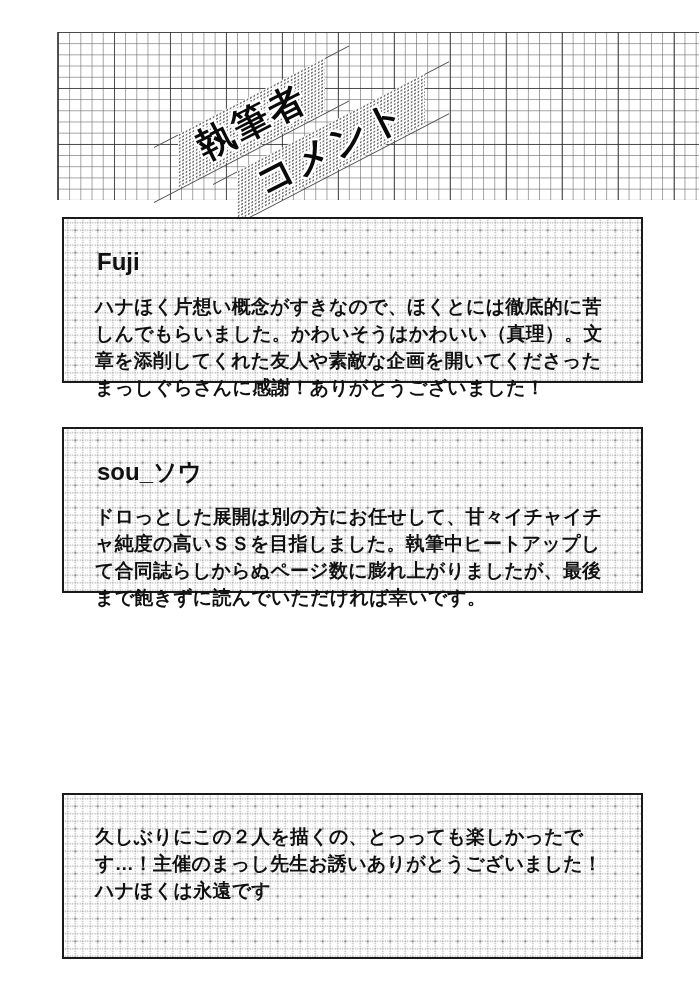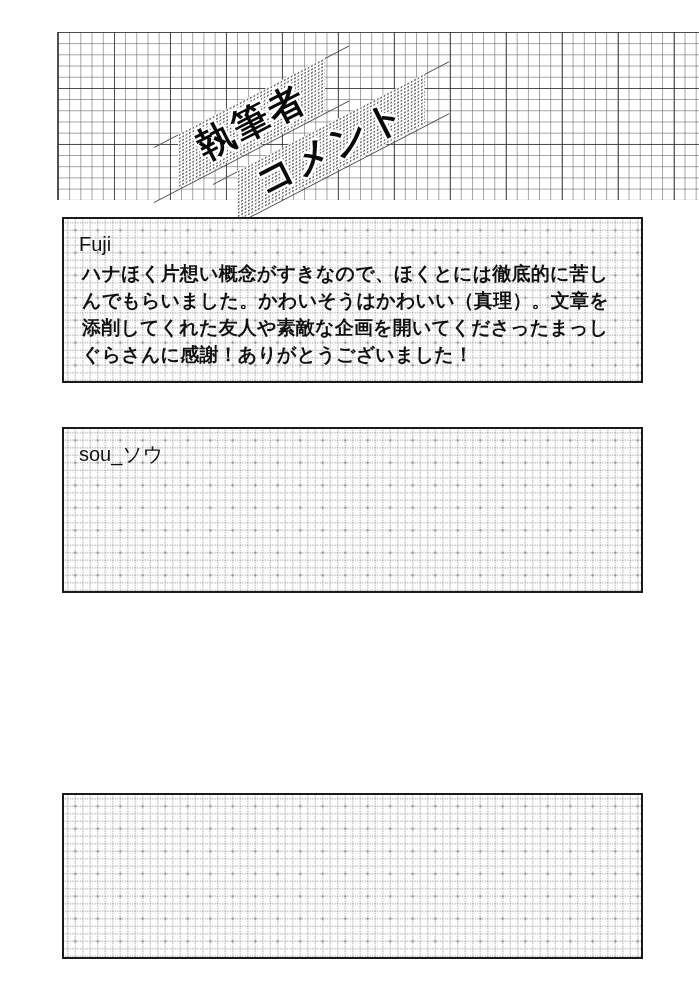--- a/index.html
+++ b/index.html
@@ -68,24 +68,24 @@
       radial-gradient(circle, rgba(140,140,140,.55) .75px, transparent 1px),
       radial-gradient(circle, rgba(140,140,140,.55) .75px, transparent 1px);
     background-size:22.5px 22.5px,7.5px 2.5px,2.5px 7.5px;
     padding:12px 15px 0 15px;
   }
   .box-1{top:217px;}
   .box-2{top:427px;}
   .box-3{top:598px;}
   .box-4{top:793px;}
   .author{
-    font-size:20px;font-weight:normal;line-height:26px;margin:0;
+    font-size:24px;font-weight:bold;line-height:26px;margin:18px;
   }
   .comment-text{
-    font-size:19px;font-weight:bold;line-height:27px;margin:3px;
+    font-size:19px;font-weight:bold;line-height:27px;margin:16px;
     letter-spacing:0.2px;
   }
 </style>
 </head>
 <body>
 
 <div class="page">
 
   <div class="header-grid">
     <div class="banner-edges edges-1"></div>
@@ -96,19 +96,21 @@
     <div class="banner-text comment">コメント</div>
   </div>
 
   <div class="comment-box box-1">
     <p class="author">Fuji</p>
     <p class="comment-text">ハナほく片想い概念がすきなので、ほくとには徹底的に苦しんでもらいました。かわいそうはかわいい（真理）。文章を添削してくれた友人や素敵な企画を開いてくださったまっしぐらさんに感謝！ありがとうございました！</p>
   </div>
 
   <div class="comment-box box-2">
     <p class="author">sou_ソウ</p>
+    <p class="comment-text">ドロっとした展開は別の方にお任せして、甘々イチャイチャ純度の高いＳＳを目指しました。執筆中ヒートアップして合同誌らしからぬページ数に膨れ上がりましたが、最後まで飽きずに読んでいただければ幸いです。</p>
   </div>
 
 
   <div class="comment-box box-4">
+    <p class="comment-text">久しぶりにこの２人を描くの、とっっても楽しかったです…！主催のまっし先生お誘いありがとうございました！ハナほくは永遠です</p>
   </div>
 
 </div>
 
 </body></html>

